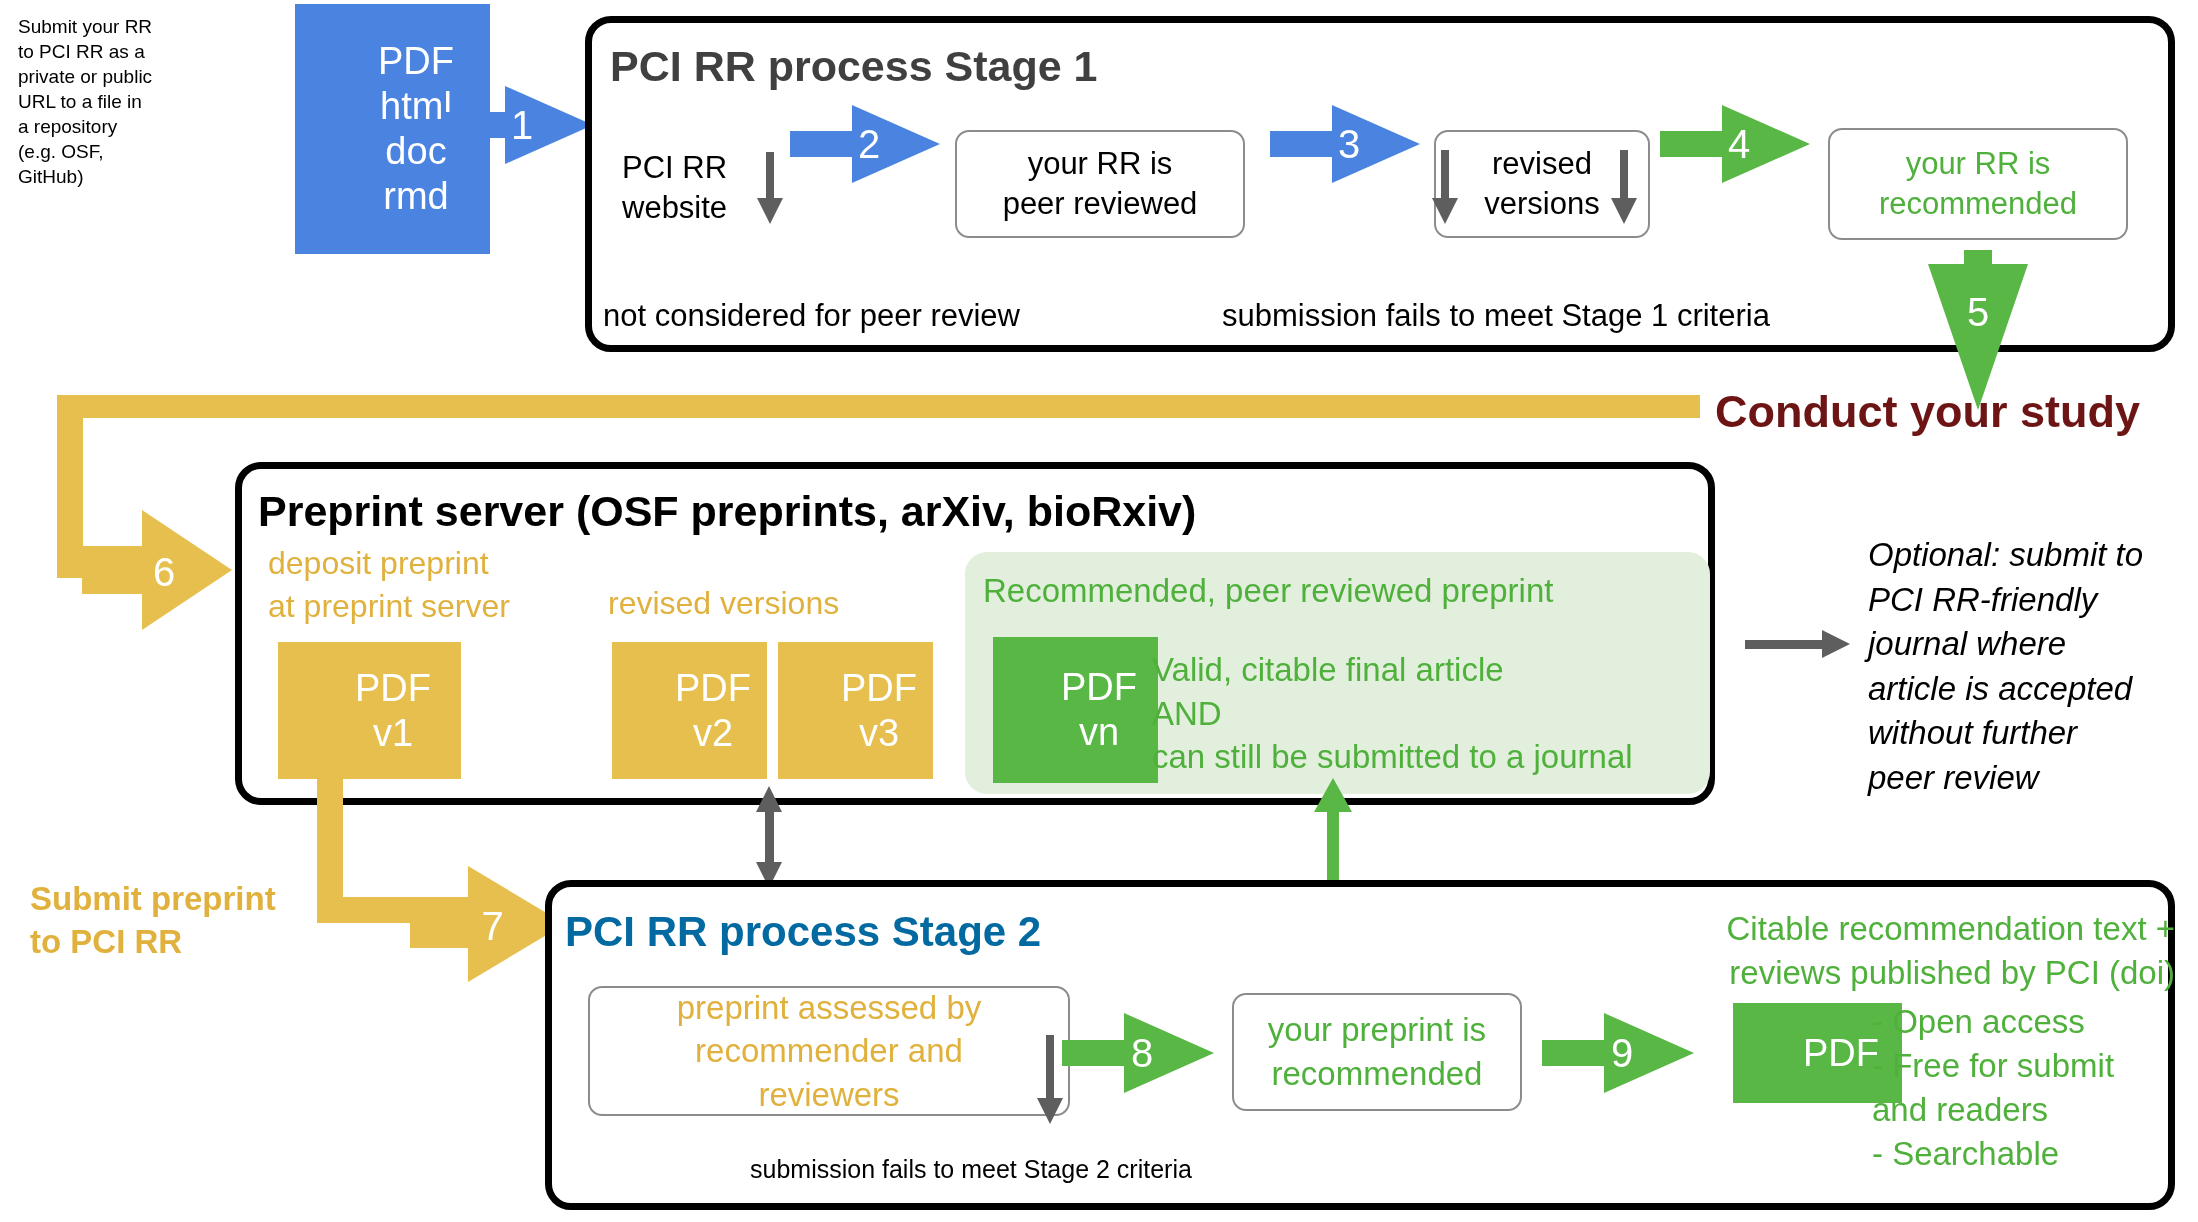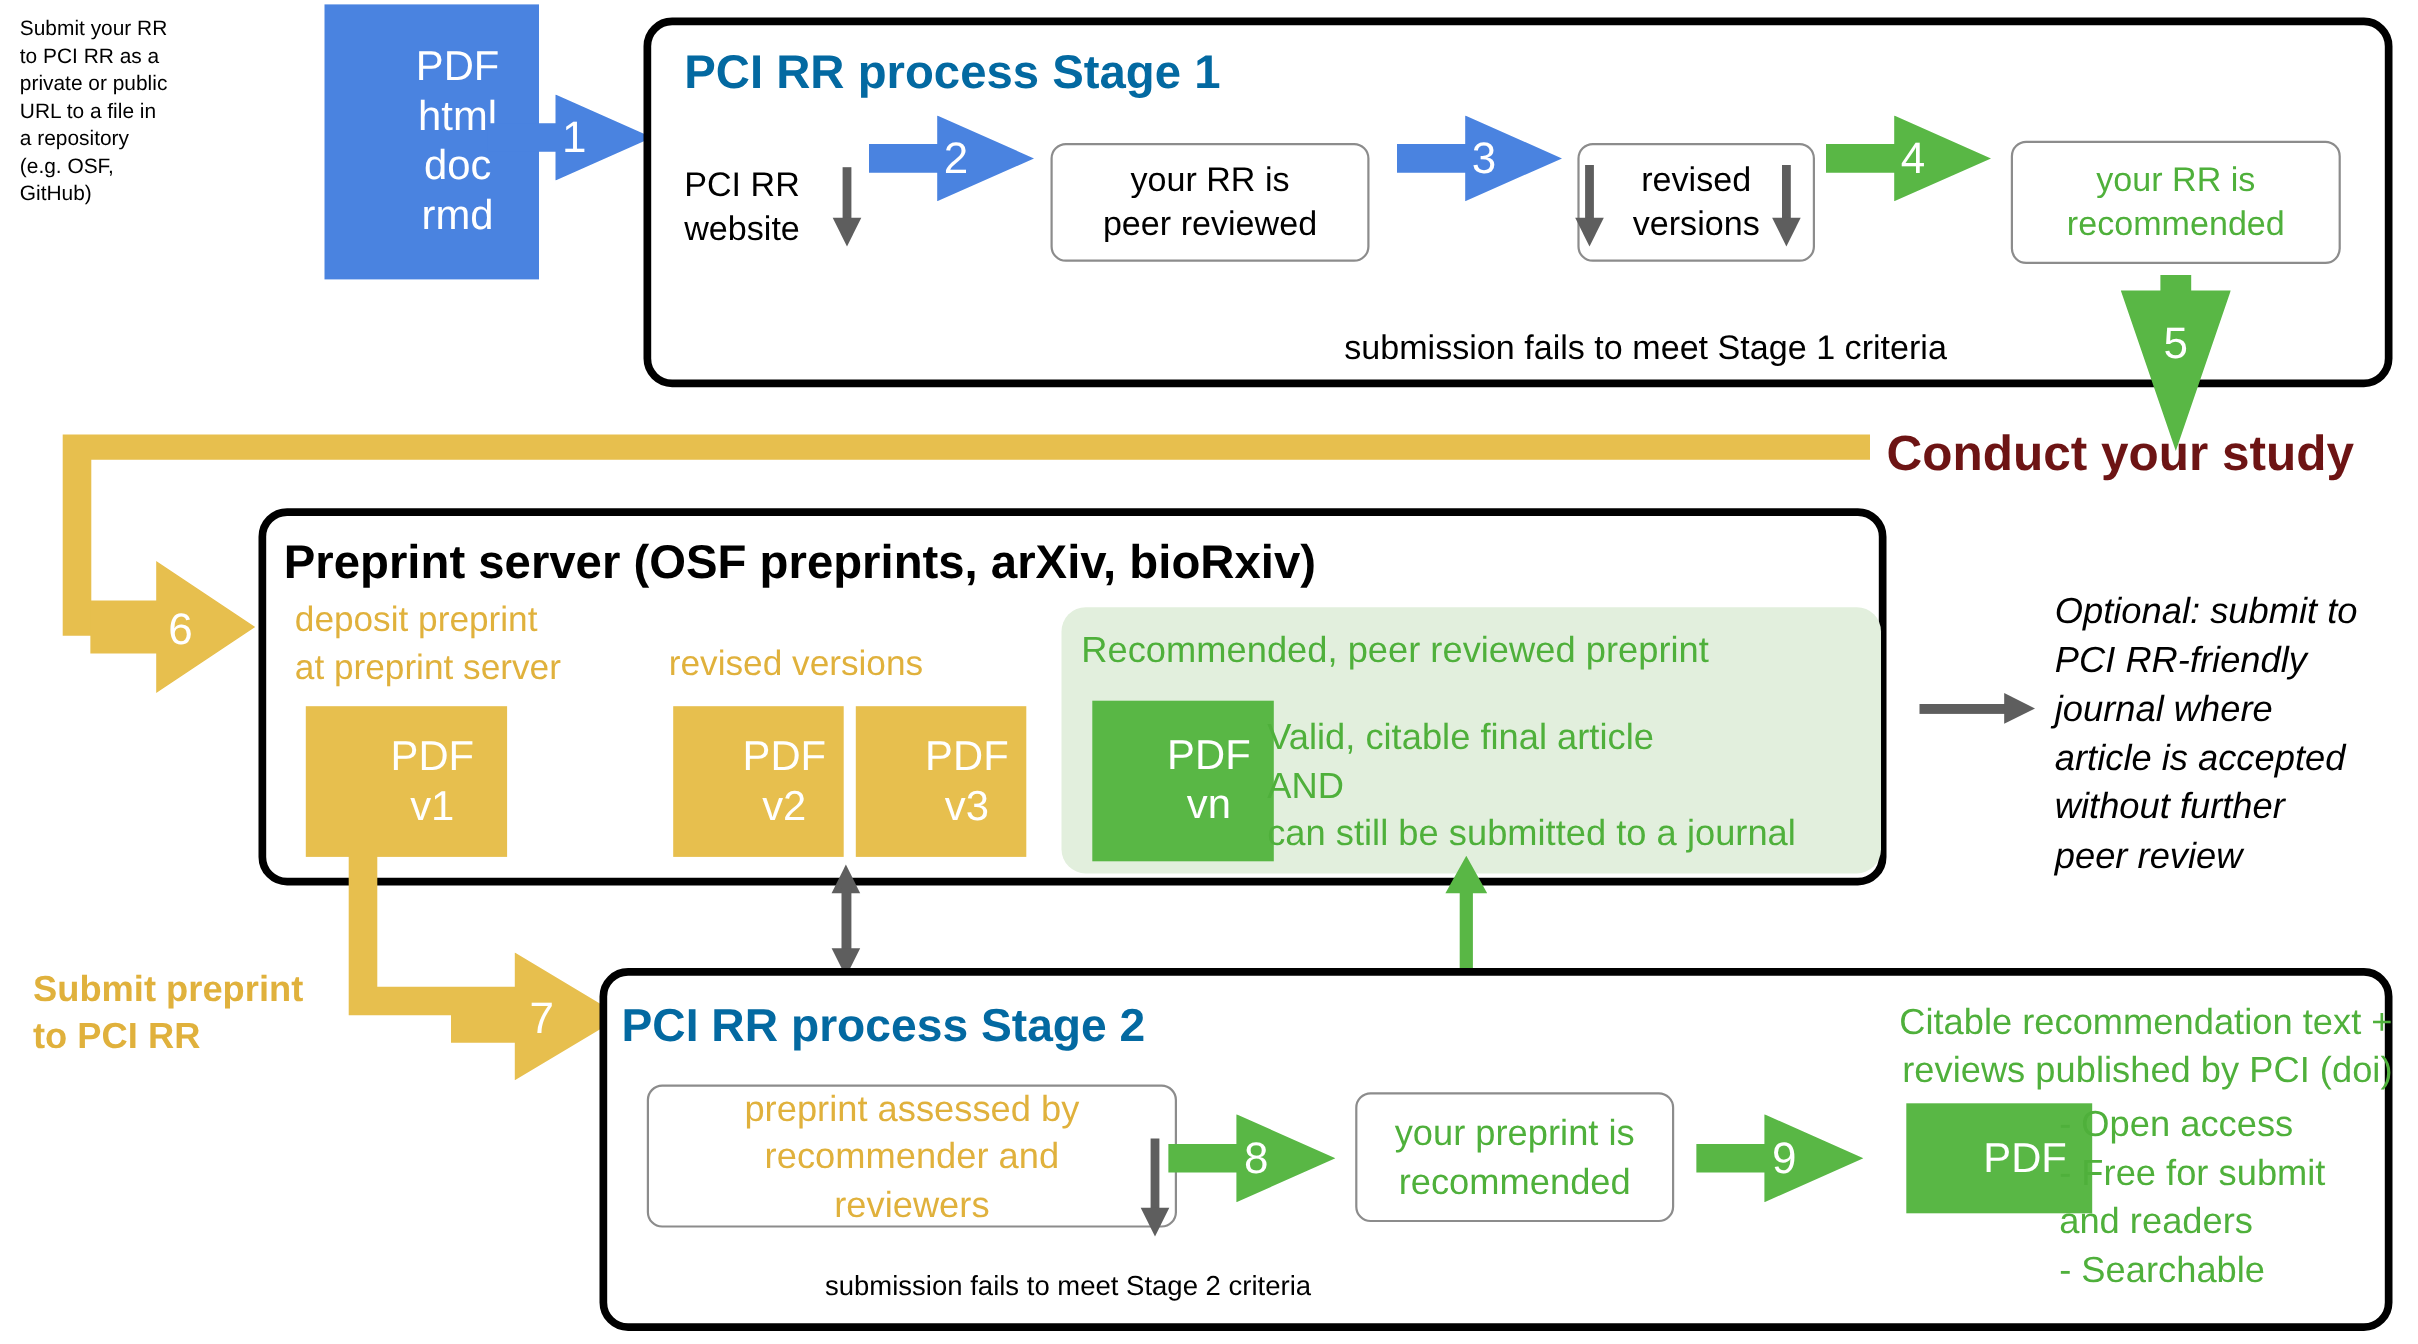--- a/index.html
+++ b/index.html
@@ -57,21 +57,21 @@
 
   <div class="abs" style="left:443px;top:86px;width:150px;height:78px;">
     <svg width="150" height="78" viewBox="0 0 150 78">
       <path d="M0,26 L62,26 L62,0 L150,39 L62,78 L62,52 L0,52 Z" fill="#4a83e0"></path>
     </svg>
     <div class="abs" style="left:0;top:0;width:150px;height:78px;line-height:78px;text-align:center;color:#fff;font-size:40px;padding-left:8px;box-sizing:border-box;">1</div>
   </div>
 
   <div class="abs bigbox" style="left:585px;top:16px;width:1590px;height:336px;"></div>
 
-  <div class="abs bold" style="left:610px;top:42px;font-size:43px;color:#0369a1;margin-left:12px;">PCI RR process Stage 1</div>
+  <div class="abs bold" style="left:610px;top:42px;font-size:43px;color:#404040;">PCI RR process Stage 1</div>
 
   <div class="abs txt" style="left:622px;top:148px;width:160px;font-size:31px;text-align:left;line-height:1.3;">PCI RR
 website</div>
 
   <div class="abs greyline" style="left:766px;top:152px;width:8px;height:50px;"></div>
   <div class="abs greyhead down" style="left:757px;top:198px;"></div>
 
   <div class="abs" style="left:790px;top:105px;width:150px;height:78px;">
     <svg width="150" height="78" viewBox="0 0 150 78">
       <path d="M0,26 L62,26 L62,0 L150,39 L62,78 L62,52 L0,52 Z" fill="#4a83e0"></path>
@@ -107,20 +107,21 @@
       <path d="M0,26 L62,26 L62,0 L150,39 L62,78 L62,52 L0,52 Z" fill="#59b745"></path>
     </svg>
     <div class="abs" style="left:0;top:0;width:150px;height:78px;line-height:78px;text-align:center;color:#fff;font-size:40px;padding-left:8px;box-sizing:border-box;">4</div>
   </div>
 
   <div class="abs roundbox" style="left:1828px;top:128px;width:300px;height:112px;">
     <span class="txt c-green" style="font-size:31px;line-height:1.3;">your RR is
 recommended</span>
   </div>
 
+  <div class="abs txt" style="left:603px;top:298px;font-size:31px;">not considered for peer review</div>
   <div class="abs txt" style="left:1222px;top:298px;font-size:31px;">submission fails to meet Stage 1 criteria</div>
 
   <div class="abs" style="left:1928px;top:250px;width:100px;height:160px;">
     <svg width="100" height="160" viewBox="0 0 100 160">
       <path d="M36,0 L64,0 L64,14 L100,14 L50,160 L0,14 L36,14 Z" fill="#59b745"></path>
     </svg>
     <div class="abs" style="left:0;top:40px;width:100px;text-align:center;color:#fff;font-size:40px;">5</div>
   </div>
 
   <div class="abs bold c-maroon" style="left:1715px;top:386px;font-size:45px;">Conduct your study</div>

